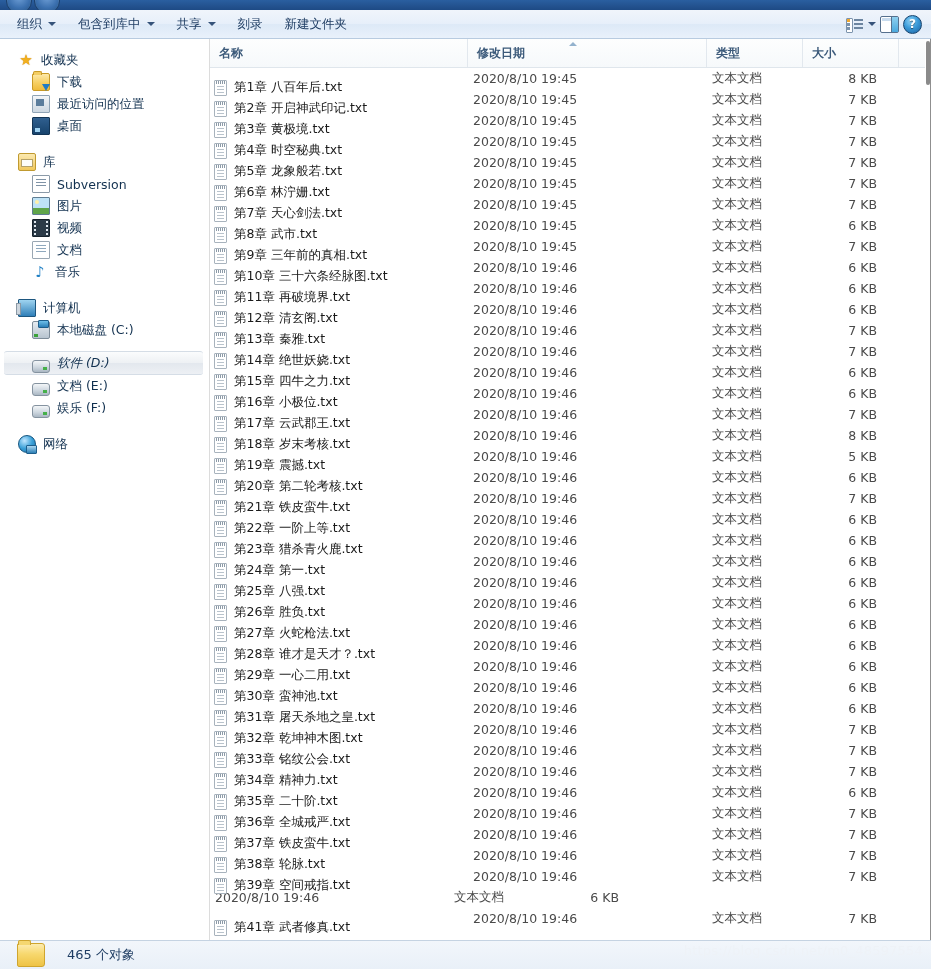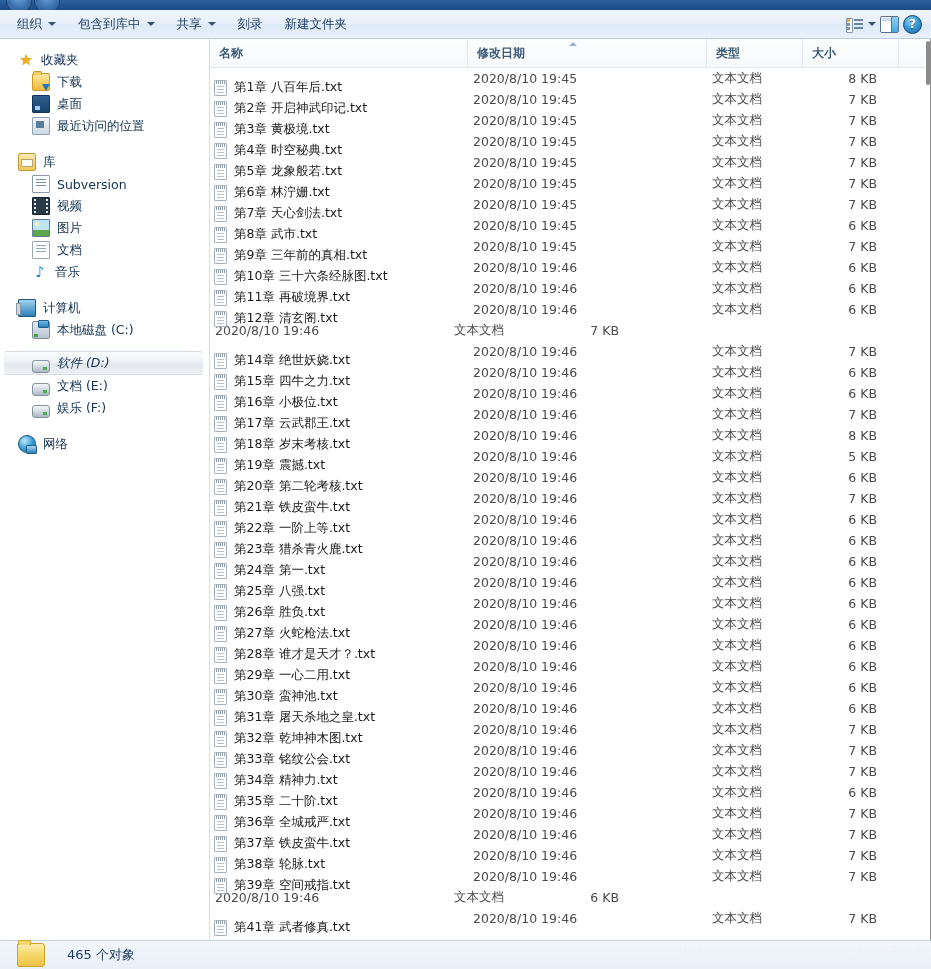--- a/index.html
+++ b/index.html
@@ -279,45 +279,45 @@
       <div class="nav-group">
         <div class="nav-row">
           <span class="nav-ico i-star">★</span>
           <span>收藏夹</span>
         </div>
         <div class="nav-row child">
           <span class="nav-ico i-folder i-dl"></span>
           <span>下载</span>
         </div>
         <div class="nav-row child">
+          <span class="nav-ico i-recent"></span>
+          <span>最近访问的位置</span>
+        </div>
+        <div class="nav-row child">
           <span class="nav-ico i-desktop"></span>
           <span>桌面</span>
-        </div>
-        <div class="nav-row child">
-          <span class="nav-ico i-recent"></span>
-          <span>最近访问的位置</span>
         </div>
       </div>
 
       <div class="nav-group">
         <div class="nav-row">
           <span class="nav-ico i-lib"></span>
           <span>库</span>
         </div>
         <div class="nav-row child">
           <span class="nav-ico i-svn"></span>
           <span>Subversion</span>
         </div>
         <div class="nav-row child">
+          <span class="nav-ico i-pic"></span>
+          <span>图片</span>
+        </div>
+        <div class="nav-row child">
           <span class="nav-ico i-video"></span>
           <span>视频</span>
-        </div>
-        <div class="nav-row child">
-          <span class="nav-ico i-pic"></span>
-          <span>图片</span>
         </div>
         <div class="nav-row child">
           <span class="nav-ico i-doc"></span>
           <span>文档</span>
         </div>
         <div class="nav-row child">
           <span class="nav-ico i-music">♪</span>
           <span>音乐</span>
         </div>
       </div>
@@ -474,20 +474,24 @@
           <div class="row">
             <div class="nm">
               <span class="txt-ico"></span>
               <span class="fname">第12章 清玄阁.txt</span>
             </div>
             <div class="dt">2020/8/10 19:46</div>
             <div class="tp">文本文档</div>
             <div class="sz">6 KB</div>
           </div>
           <div class="row">
+            <div class="nm">
+              <span class="txt-ico"></span>
+              <span class="fname">第13章 秦雅.txt</span>
+            </div>
             <div class="dt">2020/8/10 19:46</div>
             <div class="tp">文本文档</div>
             <div class="sz">7 KB</div>
           </div>
           <div class="row">
             <div class="nm">
               <span class="txt-ico"></span>
               <span class="fname">第14章 绝世妖娆.txt</span>
             </div>
             <div class="dt">2020/8/10 19:46</div>

